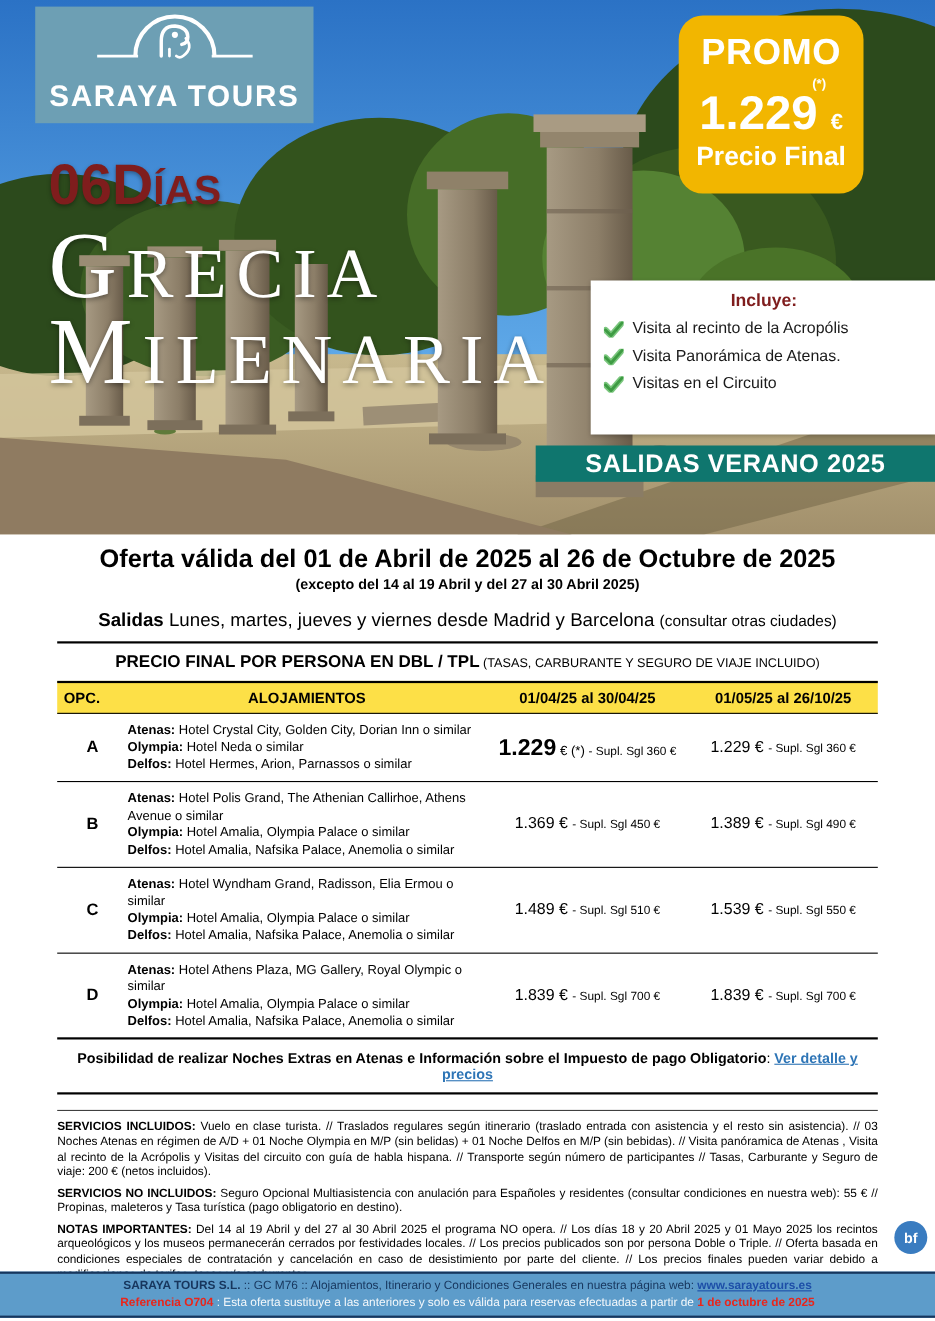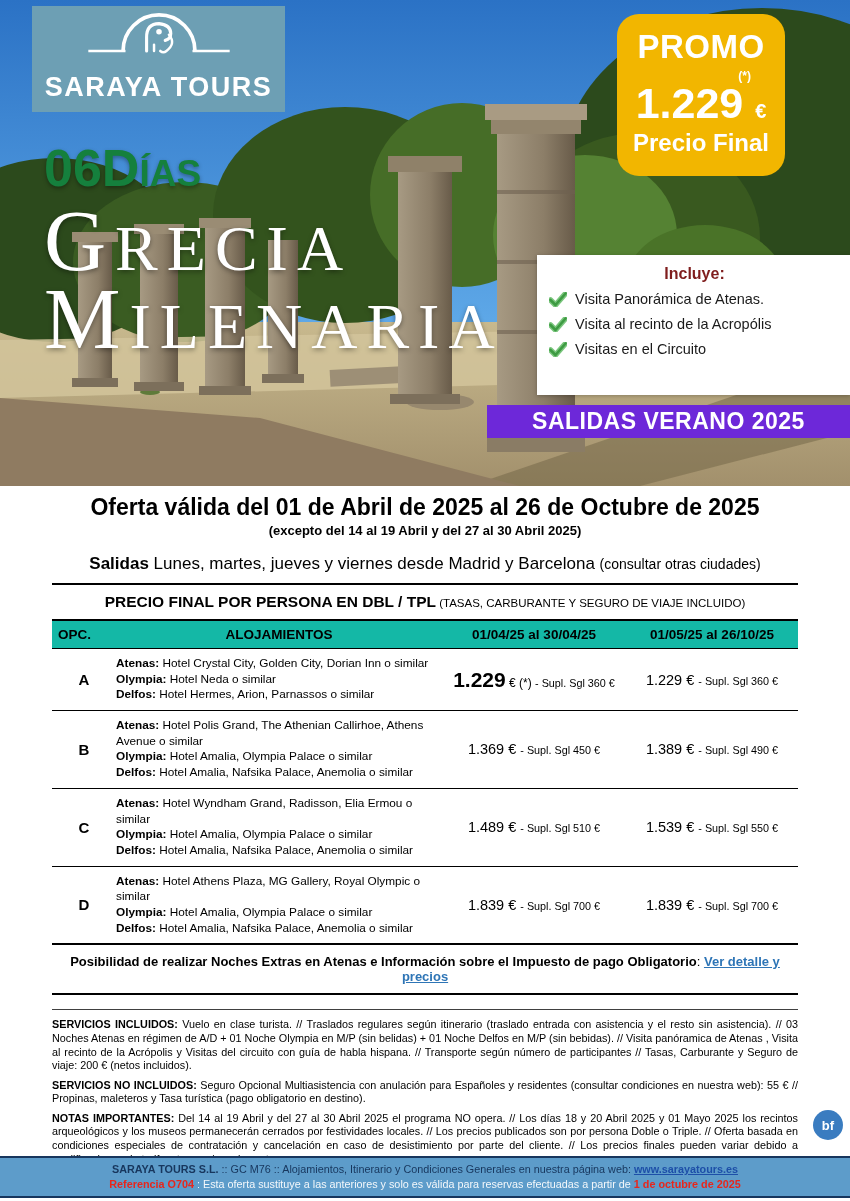--- a/index.html
+++ b/index.html
@@ -16,37 +16,37 @@
   .brand-name { color:#fff; font-weight:700; font-size:27px; letter-spacing:1.5px; line-height:1; margin-top:2px; }
 
   .promo { position:absolute; left:617px; top:14px; width:168px; height:162px; background:#F2B600;
     border-radius:22px; color:#fff; text-align:center; }
   .promo .p-label { font-size:33px; font-weight:700; margin-top:14px; letter-spacing:.5px; }
   .promo .p-ast { font-size:12px; font-weight:700; text-align:right; padding-right:34px; margin-top:4px; line-height:1; }
   .promo .p-price { font-size:43px; font-weight:700; line-height:1; margin-top:0; }
   .promo .p-price .cur { font-size:20px; font-weight:700; }
   .promo .p-final { font-size:24px; font-weight:700; margin-top:4px; }
 
-  .days { position:absolute; left:44px; top:142px; color:#15803d; text-shadow:0 2px 4px rgba(0,0,0,.35);
+  .days { position:absolute; left:44px; top:142px; color:#7f1d1d; text-shadow:0 2px 4px rgba(0,0,0,.35);
     font-weight:700; line-height:1; }
   .days .d-big { font-size:52px; }
   .days .d-small { font-size:37px; }
   .t-line { position:absolute; left:44px; color:#fff; text-shadow:0 2px 5px rgba(0,0,0,.4);
     font-family:"Liberation Serif", serif; font-weight:400; line-height:1; letter-spacing:9px; white-space:nowrap; }
   .t-line .init { font-size:86px; }
   .t-line .rest { font-size:64px; }
   .t1 { top:198px; } .t2 { top:276px; }
 
   .includes { position:absolute; left:537px; top:255px; width:313px; height:140px; background:#fff;
     box-shadow:0 1px 4px rgba(0,0,0,.25); padding:10px 10px 8px 12px; }
   .includes .inc-title { text-align:center; font-weight:700; font-size:16px; color:#7f1d1d; margin-bottom:8px; }
   .inc-item { display:flex; align-items:center; gap:8px; font-size:14.5px; color:#1a1a1a; margin-bottom:9px; }
   .inc-item svg { flex:0 0 auto; }
 
-  .red-banner { position:absolute; left:487px; top:405px; width:363px; height:33px; background:#6d28d9;
+  .red-banner { position:absolute; left:487px; top:405px; width:363px; height:33px; background:#0f766e;
     color:#fff; font-weight:700; font-size:23px; display:flex; align-items:center; justify-content:center;
     letter-spacing:.5px; }
 
   
   .dest-bar { width:850px; height:60px; background:#E79C1A; color:#fff; display:flex; align-items:center;
     justify-content:center; font-weight:700; font-size:31px; letter-spacing:0; white-space:nowrap; }
 
   
   .offer { text-align:center; margin-top:8px; color:#000; }
   .offer-title { font-size:23px; font-weight:700; }
@@ -55,21 +55,21 @@
   .content { padding:0 52px; }
   .salidas { margin-top:16px; font-size:17px; color:#000;text-align:center; }
   .salidas b { font-weight:700; }
   .salidas .small { font-size:14px; }
 
   
   .rule-thick { border-top:2.5px solid #000; margin-top:9px; }
   .tbl-title { text-align:center; font-size:15.5px; font-weight:700; margin:8px 0 8px; color:#000; }
   .tbl-title .small { font-size:11.5px; font-weight:400; }
   .t-head, .t-row, .t-foot { display:grid; grid-template-columns:64px 1fr 184px 172px; align-items:center; }
-  .t-head { background:#14b8a6; border-top:2px solid #000; border-bottom:1.5px solid #000;
+  .t-head { background:#fde047; border-top:2px solid #000; border-bottom:1.5px solid #000;
     font-weight:700; font-size:13.5px; padding:6px 0; }
   .t-head .c1, .t-head .c3, .t-head .c4 { text-align:center; }
   .t-head .c2 { text-align:center; }
   .t-head .c1 { text-align:left; padding-left:6px; }
   .t-row { border-bottom:1.5px solid #000; padding:7px 0; font-size:11.8px; }
   .t-row.last { border-bottom:2.5px solid #000; }
   .opc { text-align:center; font-weight:700; font-size:15px; }
   .hotels { line-height:1.33; padding-right:10px; color:#000; }
   .hotels b { font-weight:700; }
   .price { text-align:center; white-space:nowrap; }
@@ -205,28 +205,28 @@
     <div class="t-line t1"><span class="init">G</span><span class="rest">RECIA</span></div>
     <div class="t-line t2"><span class="init">M</span><span class="rest">ILENARIA</span></div>
 
     <div class="includes">
       <div class="inc-title">Incluye:</div>
       <div class="inc-item">
         <svg width="18" height="15" viewBox="0 0 18 15">
             <path d="M1.5 8 L6.5 13 L16.5 1.5" stroke="#7BC67E" stroke-width="5.5" fill="none" stroke-linecap="round" stroke-linejoin="round"></path>
             <path d="M1.5 8 L6.5 13 L16.5 1.5" stroke="#3E9B43" stroke-width="2.6" fill="none" stroke-linecap="round" stroke-linejoin="round"></path>
           </svg>
-        <span>Visita Panorámica de Atenas.</span>
+        <span>Visita al recinto de la Acropólis</span>
       </div>
       <div class="inc-item">
         <svg width="18" height="15" viewBox="0 0 18 15">
             <path d="M1.5 8 L6.5 13 L16.5 1.5" stroke="#7BC67E" stroke-width="5.5" fill="none" stroke-linecap="round" stroke-linejoin="round"></path>
             <path d="M1.5 8 L6.5 13 L16.5 1.5" stroke="#3E9B43" stroke-width="2.6" fill="none" stroke-linecap="round" stroke-linejoin="round"></path>
           </svg>
-        <span>Visita al recinto de la Acropólis</span>
+        <span>Visita Panorámica de Atenas.</span>
       </div>
       <div class="inc-item">
         <svg width="18" height="15" viewBox="0 0 18 15">
             <path d="M1.5 8 L6.5 13 L16.5 1.5" stroke="#7BC67E" stroke-width="5.5" fill="none" stroke-linecap="round" stroke-linejoin="round"></path>
             <path d="M1.5 8 L6.5 13 L16.5 1.5" stroke="#3E9B43" stroke-width="2.6" fill="none" stroke-linecap="round" stroke-linejoin="round"></path>
           </svg>
         <span>Visitas en el Circuito</span>
       </div>
     </div>
 

